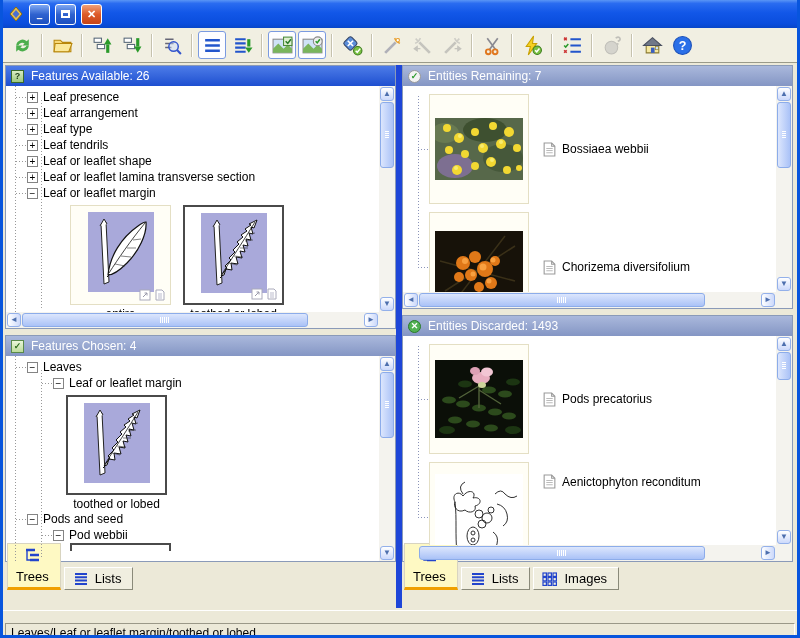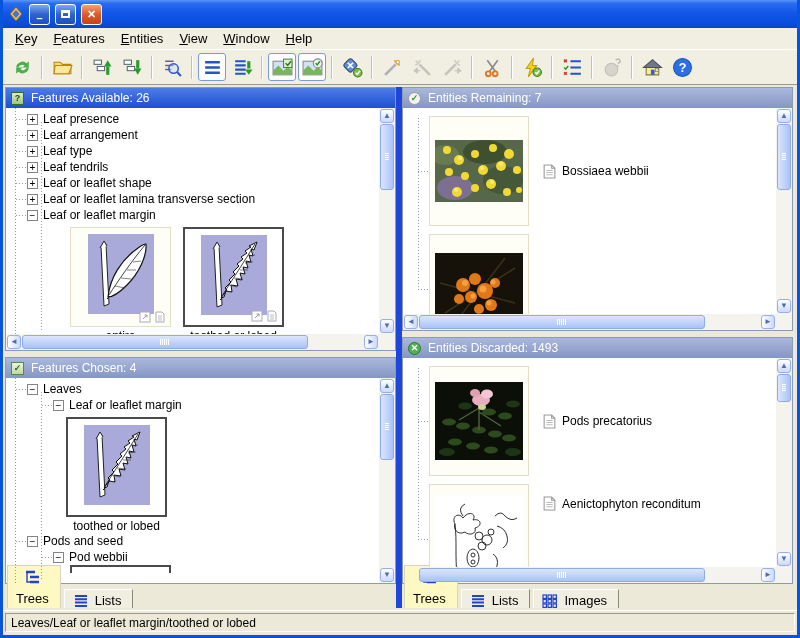--- a/index.html
+++ b/index.html
@@ -108,47 +108,39 @@
     display:flex;align-items:center;justify-content:center;}
   .ename{display:flex;align-items:center;gap:6px;margin-left:14px;font-size:12px;white-space:nowrap;}
   .docicon{width:13px;height:15px;flex:0 0 13px;}
   
   .tabs{height:28px;flex:0 0 28px;display:flex;align-items:flex-end;gap:3px;padding:3px 2px 0 2px;background:#ece9d8;}
   .tab{display:flex;align-items:center;gap:6px;padding:3px 11px 3px 8px;font-size:13px;background:#f0eee0;
     border:1px solid;border-color:#fff #8a8a7a #8a8a7a #fff;}
   .tab.active{background:#fef9c3;border-color:#d8d4c0 #d8d4c0 #f0a000 #d8d4c0;border-bottom:3px solid #f0a000;flex-direction:column;}
   .tabicon{width:16px;height:14px;flex:0 0 16px;}
   
-  .statusbar{height:25px;flex:0 0 25px;background:#ece9d8;padding:2px 2px;border-top:1px solid #fff;}
+  .statusbar{height:25px;flex:0 0 25px;background:#ece9d8;padding:12px 2px;border-top:1px solid #fff;}
   .statusfield{height:19px;border:1px solid;border-color:#9a9888 #fff #fff #9a9888;background:#ece9d8;
     font-size:12px;padding:2px 5px;white-space:nowrap;overflow:hidden;}
 </style>
 </head>
 <body>
 
 <div class="window">
 
   <div class="titlebar">
     <svg class="title-icon" viewBox="0 0 16 16">
       <path d="M8 1l6 7-6 7-6-7z" fill="#e8c050" stroke="#8a6a10"></path>
       <path d="M8 4l3.5 4L8 12 4.5 8z" fill="#4a6fd0"></path>
     </svg>
     <span class="winbtn minimize">–</span>
     <span class="winbtn"><span class="maxbox"></span></span>
     <span class="winbtn close">✕</span>
   </div>
 
-  <div class="menubar">
-    <span class="menu-item">Key</span>
-    <span class="menu-item">Features</span>
-    <span class="menu-item">Entities</span>
-    <span class="menu-item">View</span>
-    <span class="menu-item">Window</span>
-    <span class="menu-item">Help</span>
-  </div>
 
   <div class="toolbar">
     <span class="tbtn">
         <svg viewBox="0 0 20 20">
           <path d="M4 10a6 6 0 0 1 10-4l2-2v6h-6l2-2a4 4 0 0 0-6 2z" fill="#4cae4c"></path>
           <path d="M16 10a6 6 0 0 1-10 4l-2 2v-6h6l-2 2a4 4 0 0 0 6-2z" fill="#4cae4c"></path>
         </svg>
       </span>
     <span class="tsep"></span>
     <span class="tbtn">
@@ -543,20 +535,28 @@
                     </g>
                     <g fill="#f8a040">
                       <circle cx="30" cy="30" r="3"></circle>
                         <circle cx="48" cy="36" r="3.5"></circle>
                         <circle cx="58" cy="29" r="2.5"></circle>
                       <circle cx="38" cy="43" r="2.5"></circle>
                         <circle cx="54" cy="50" r="2.5"></circle>
                     </g>
                   </svg>
                 </div>
+                <div class="ename">
+                  <svg class="docicon" viewBox="0 0 12 14">
+                      <path d="M1 1h7l3 3v9H1z" fill="#fff" stroke="#999"></path>
+                      <path d="M8 1v3h3" fill="none" stroke="#999"></path>
+                      <path d="M3 6h6M3 8h6M3 10h6" stroke="#bbb"></path>
+                    </svg>
+                  <span>Chorizema diversifolium</span>
+                </div>
               </div>
             </div>
           </div>
           <div class="vscroll">
             <span class="sbtn">▲</span>
             <span class="vthumb"></span>
             <span class="vfill"></span>
             <span class="sbtn">▼</span>
           </div>
         </div>

